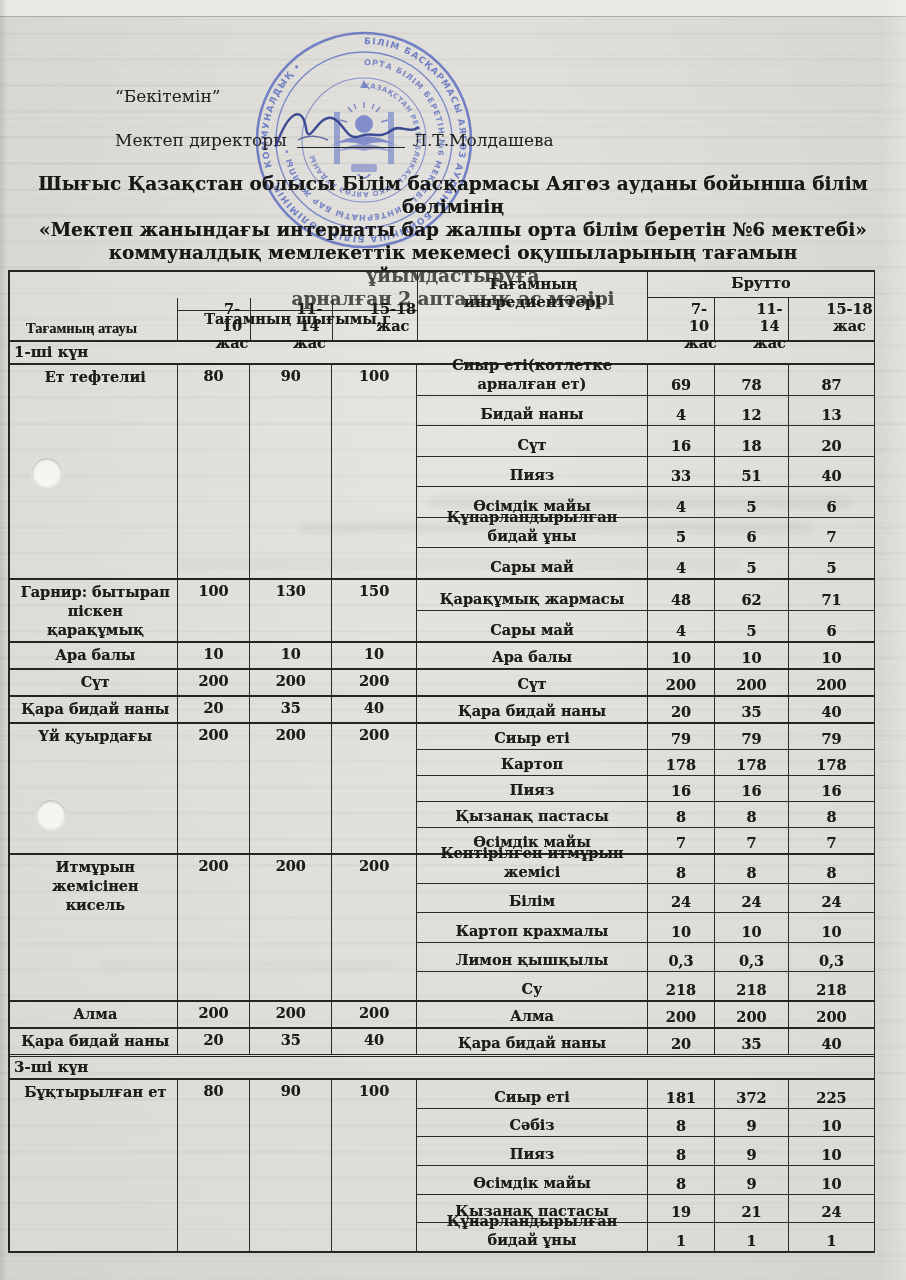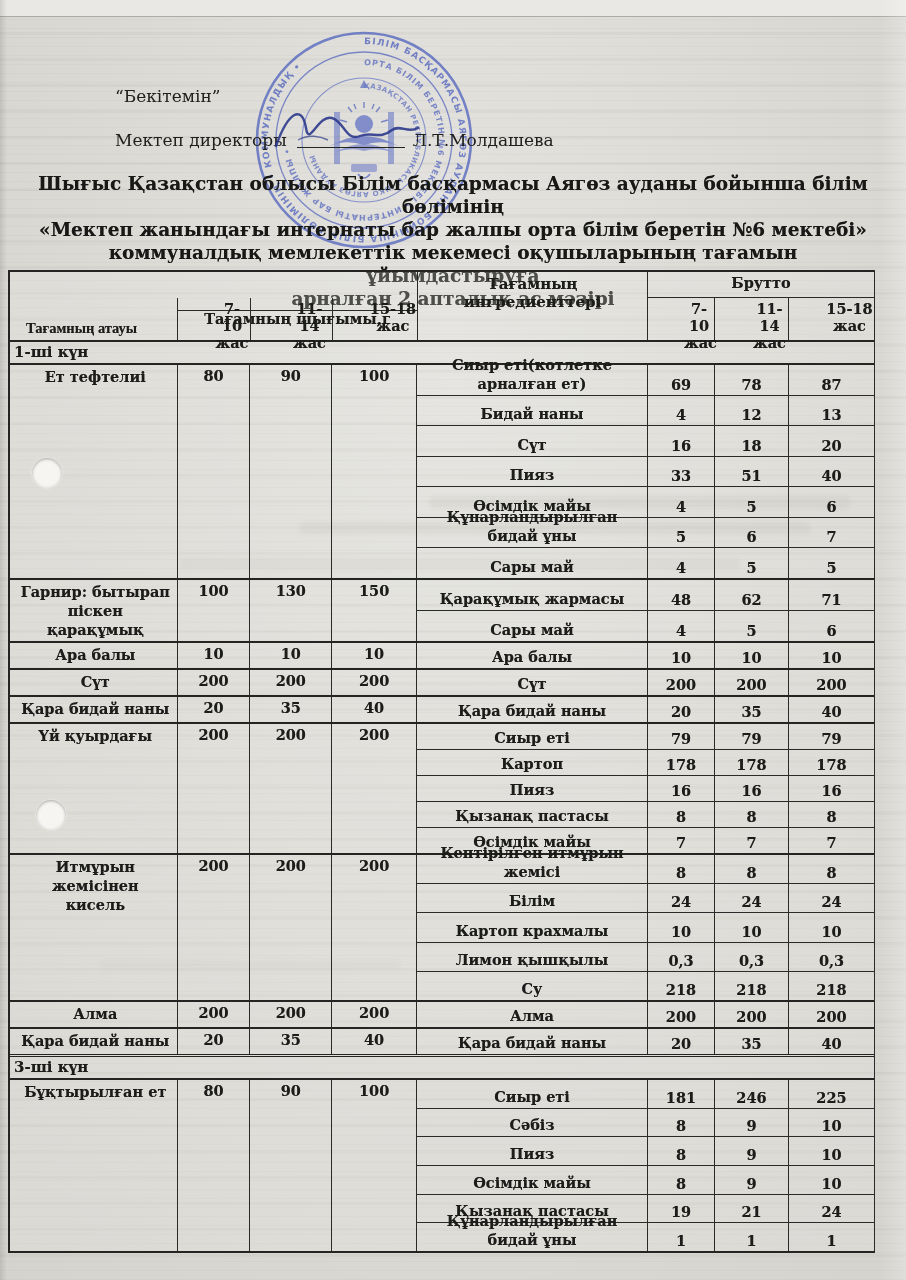--- a/index.html
+++ b/index.html
@@ -419,21 +419,21 @@
       <div class="day-header">3-ші күн</div>
       <div class="dish last">
         <div class="cell c-name">Бұқтырылған ет</div>
         <div class="cell c-o1">80</div>
         <div class="cell c-o2">90</div>
         <div class="cell c-o3">100</div>
         <div class="ings">
           <div class="ing">
             <div class="i-name">Сиыр еті</div>
             <div class="i-v1">181</div>
-            <div class="i-v2">246</div>
+            <div class="i-v2">372</div>
             <div class="i-v3">225</div>
           </div>
           <div class="ing">
             <div class="i-name">Сәбіз</div>
             <div class="i-v1">8</div>
             <div class="i-v2">9</div>
             <div class="i-v3">10</div>
           </div>
           <div class="ing">
             <div class="i-name">Пияз</div>

